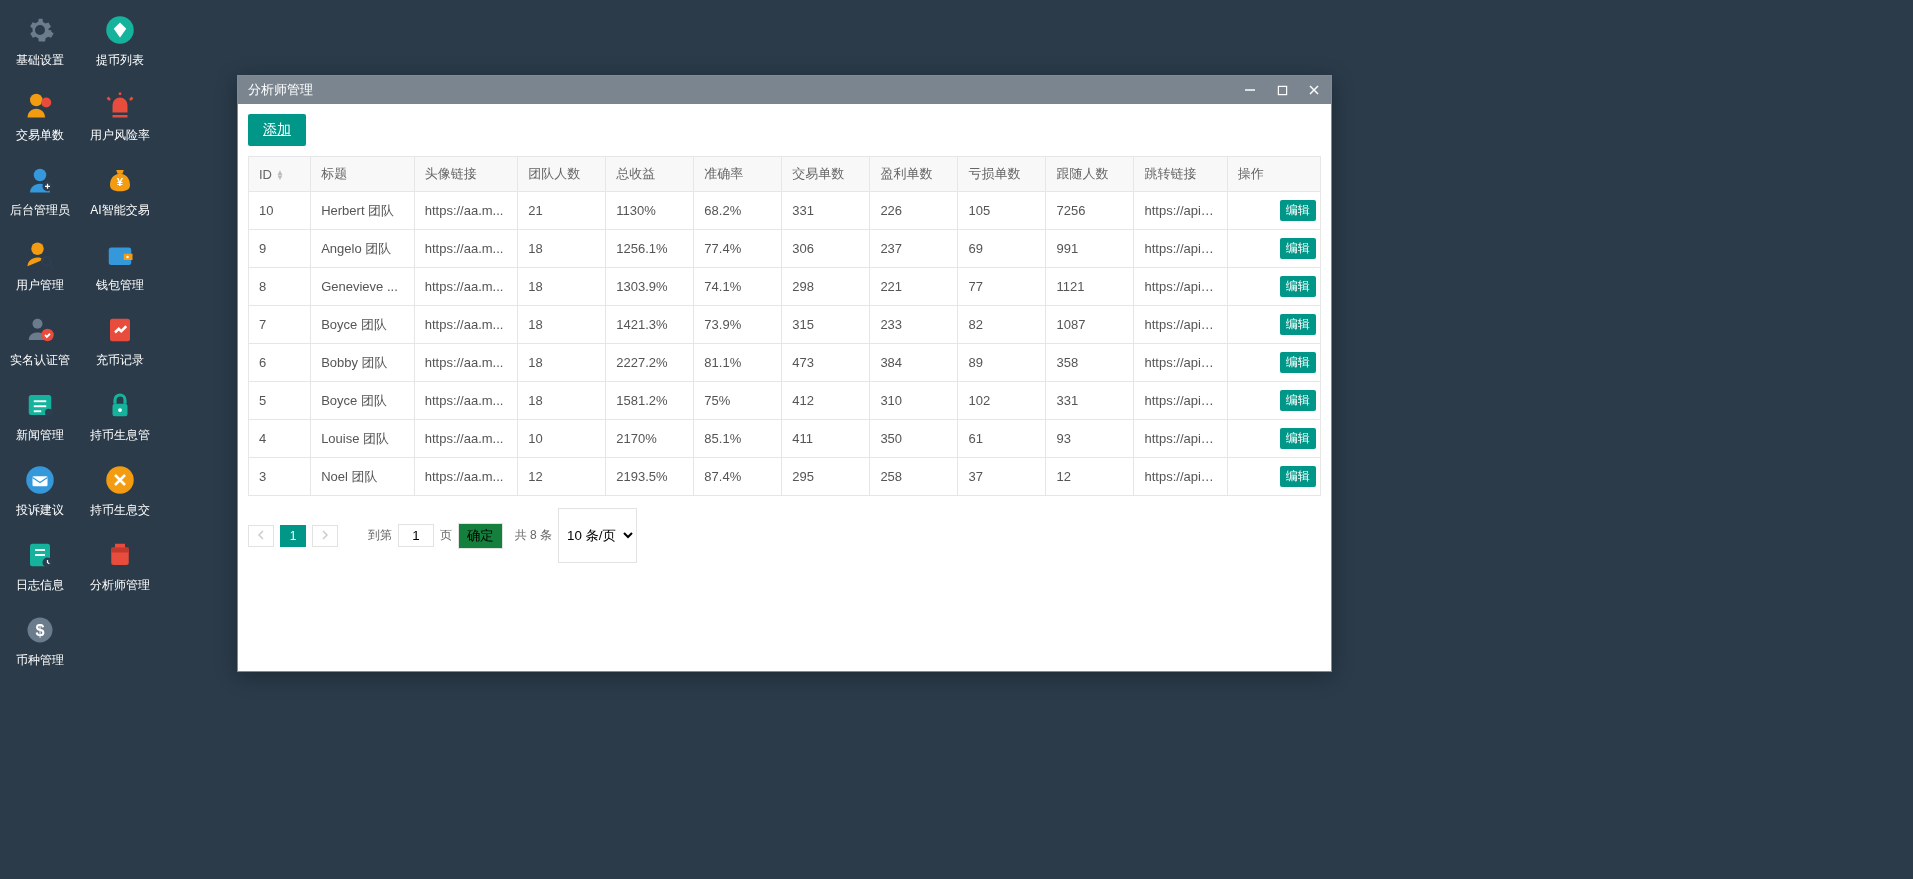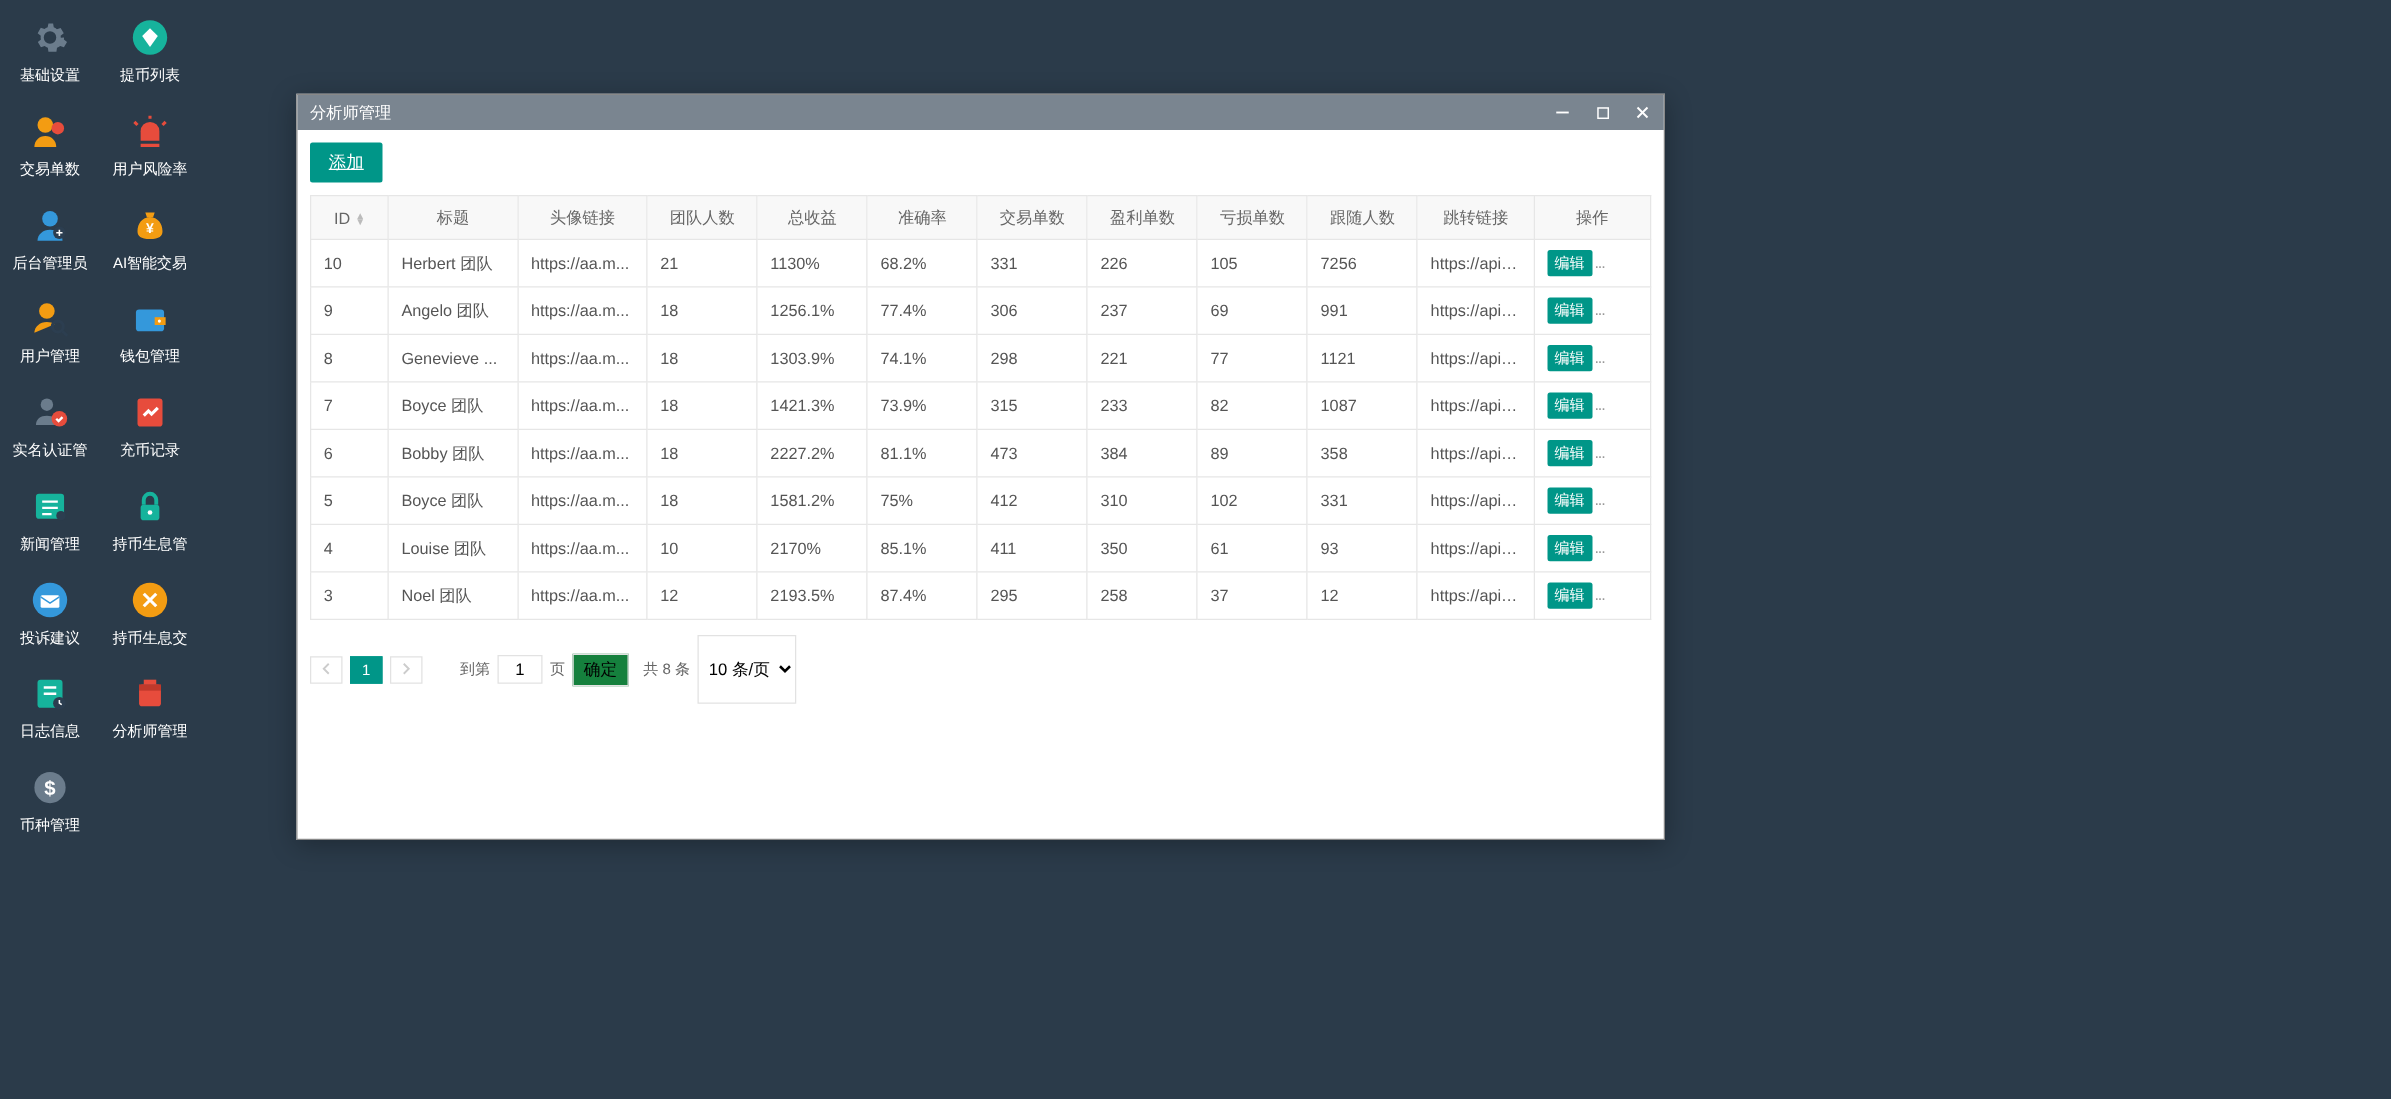--- a/index.html
+++ b/index.html
@@ -83,21 +83,21 @@
       width: 100%;
       border-collapse: collapse;
       margin-top: 10px;
       font-size: 13px;
       table-layout: fixed;
     }
     .data-table th {
       background: #f8f8f8;
       color: #666;
       font-weight: normal;
-      text-align: center;
+      text-align: left;
       padding: 8px 10px;
       border: 1px solid #e6e6e6;
       white-space: nowrap;
       overflow: hidden;
       text-overflow: ellipsis;
     }
     .data-table td {
       padding: 8px 10px;
       border: 1px solid #e6e6e6;
       color: #555;
@@ -111,20 +111,21 @@
     }
     .btn-edit {
       background: #009688;
       color: #fff;
       border: none;
       padding: 2px 6px;
       font-size: 12px;
       cursor: pointer;
       border-radius: 2px;
       margin-right: 2px;
+      margin-left: 42px;
     }
     .ellipsis-dots { color: #999; letter-spacing: -1px; }
     .pagination {
       margin-top: 12px;
       display: flex;
       align-items: center;
       gap: 6px;
       font-size: 12px;
       color: #666;
     }

